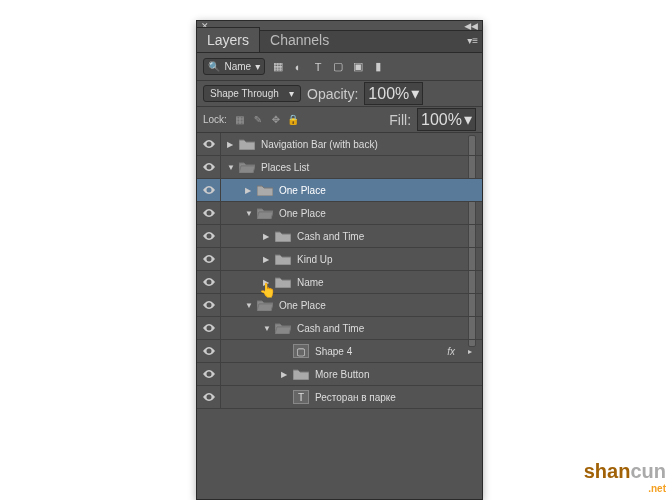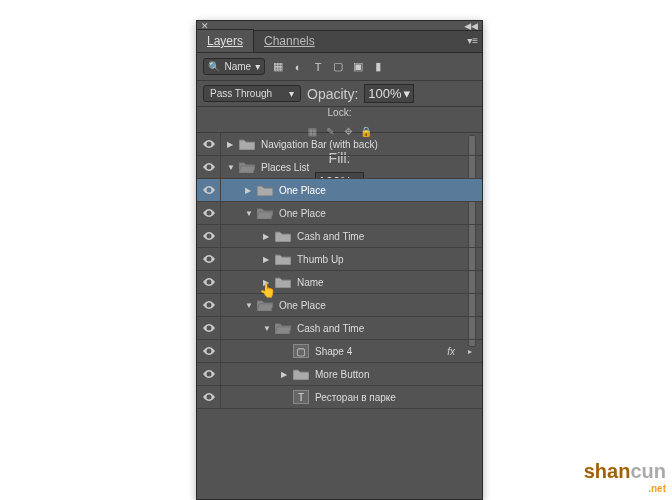--- a/index.html
+++ b/index.html
@@ -2,32 +2,32 @@
 <html><head>
 <meta charset="utf-8">
 <style>
 * { margin:0; padding:0; box-sizing:border-box; font-family:"Lucida Grande",Arial,sans-serif; }
 body { background:#fff; width:672px; height:500px; position:relative; }
 .panel { position:absolute; left:196px; top:20px; width:287px; height:480px; background:#535353; border:1px solid #2a2a2a; box-shadow:0 2px 8px rgba(0,0,0,.3); }
 .topbar { height:10px; background:#535353; border-bottom:1px solid #2a2a2a; position:relative; }
 .close-x { position:absolute; left:4px; top:0; color:#ccc; font-size:9px; cursor:pointer; }
 .collapse { position:absolute; right:4px; top:0; color:#ccc; font-size:9px; cursor:pointer; }
 .tabs { height:22px; background:#454545; display:flex; align-items:flex-end; border-bottom:1px solid #2a2a2a; position:relative; }
-.tab { padding:4px 10px; font-size:12px; color:#bbb; cursor:pointer;text-decoration:underline; }
+.tab { padding:4px 10px; font-size:14px; color:#bbb; cursor:pointer; }
 .tab.active { background:#535353; color:#ddd; border-top:1px solid #2a2a2a; border-right:1px solid #2a2a2a; }
 .menu-icon { position:absolute; right:4px; top:4px; color:#ccc; font-size:10px; cursor:pointer; }
 .filter-row { height:28px; display:flex; align-items:center; gap:6px; padding:0 6px; border-bottom:1px solid #3a3a3a; }
 .kind-select { display:flex; align-items:center; gap:4px; background:#454545; border:1px solid #2a2a2a; border-radius:3px; padding:2px 4px; font-size:10px; color:#ddd; cursor:pointer; }
 .filter-icons { display:flex; gap:6px; align-items:center; }
 .filter-icon { width:14px; height:14px; display:flex; align-items:center; justify-content:center; color:#ccc; font-size:11px; cursor:pointer; }
 .blend-row { height:26px; display:flex; align-items:center; gap:6px; padding:0 6px; border-bottom:1px solid #3a3a3a; }
 .blend-select { background:#454545; border:1px solid #2a2a2a; border-radius:3px; padding:2px 6px; font-size:10px; color:#ddd; cursor:pointer; display:flex; align-items:center; gap:4px; min-width:98px; justify-content:space-between; }
 .opacity-label { font-size:14px; color:#ccc; }
-.pct { background:#454545; border:1px solid #2a2a2a; padding:1px 3px; font-size:13px; color:#ddd; display:flex; align-items:center; gap:2px; cursor:text; }
-.lock-row { height:26px; display:flex; align-items:center; gap:6px; padding:0 6px; border-bottom:1px solid #3a3a3a;flex-direction:column; }
+.pct { background:#454545; border:1px solid #2a2a2a; padding:1px 3px; font-size:16px; color:#ddd; display:flex; align-items:center; gap:2px; cursor:text; }
+.lock-row { height:26px; display:flex; align-items:center; gap:6px; padding:0 6px; border-bottom:1px solid #3a3a3a; }
 .lock-label { font-size:10px; color:#ccc; }
 .lock-icons { display:flex; gap:4px; }
 .lock-icon { width:14px; height:14px; display:flex; align-items:center; justify-content:center; color:#999; font-size:10px; cursor:pointer; }
 .layers-list { height:366px; overflow:hidden; position:relative; }
 .scrollbar { position:absolute; right:6px; top:2px; width:8px; height:212px; background:#6a6a6a; border:1px solid #444; border-radius:2px; cursor:pointer; }
 .layer { height:23px; display:flex; align-items:center; border-bottom:1px solid #404040; position:relative; }
 .layer.selected { background:#5a7a9a; }
 .layer.last { height:44px; }
 .eye { width:24px; height:100%; display:flex; align-items:center; justify-content:center; border-right:1px solid #404040; cursor:pointer; }
 .eye svg { width:12px; height:8px; }
@@ -72,21 +72,21 @@
       <span class="filter-icon">▦</span>
       <span class="filter-icon">◐</span>
       <span class="filter-icon">T</span>
       <span class="filter-icon">▢</span>
       <span class="filter-icon">▣</span>
       <span class="filter-icon">▮</span>
     </div>
   </div>
   <div class="blend-row">
     <div class="blend-select">
-      <span>Pass Through</span>
+      <span>Shape Through</span>
       <span>▾</span>
     </div>
     <span class="opacity-label">Opacity:</span>
     <div class="pct">
       <span>100%</span>
       <span>▾</span>
     </div>
   </div>
   <div class="lock-row">
     <span class="lock-label">Lock:</span>
@@ -193,21 +193,21 @@
             <path d="M6 0C3 0 1 3 0 4c1 1 3 4 6 4s5-3 6-4c-1-1-3-4-6-4zm0 6.5A2.5 2.5 0 116 1.5a2.5 2.5 0 010 5z"></path>
           </svg>
         </div>
         <div style="display: flex; align-items: center; padding-left: 42px;">
           <span class="arrow">▶</span>
           <span class="folder-icon">
             <svg class="folder-svg" viewBox="0 0 16 12">
               <path d="M0 2h5l2 2h9v8H0z"></path>
             </svg>
           </span>
-          <span class="layer-name">Thumb Up</span>
+          <span class="layer-name">Kind Up</span>
         </div>
       </div>
       <div class="layer">
         <div class="eye">
           <svg class="eye-svg" viewBox="0 0 12 8">
             <path d="M6 0C3 0 1 3 0 4c1 1 3 4 6 4s5-3 6-4c-1-1-3-4-6-4zm0 6.5A2.5 2.5 0 116 1.5a2.5 2.5 0 010 5z"></path>
           </svg>
         </div>
         <div style="display: flex; align-items: center; padding-left: 42px;">
           <span class="arrow">▶</span>

